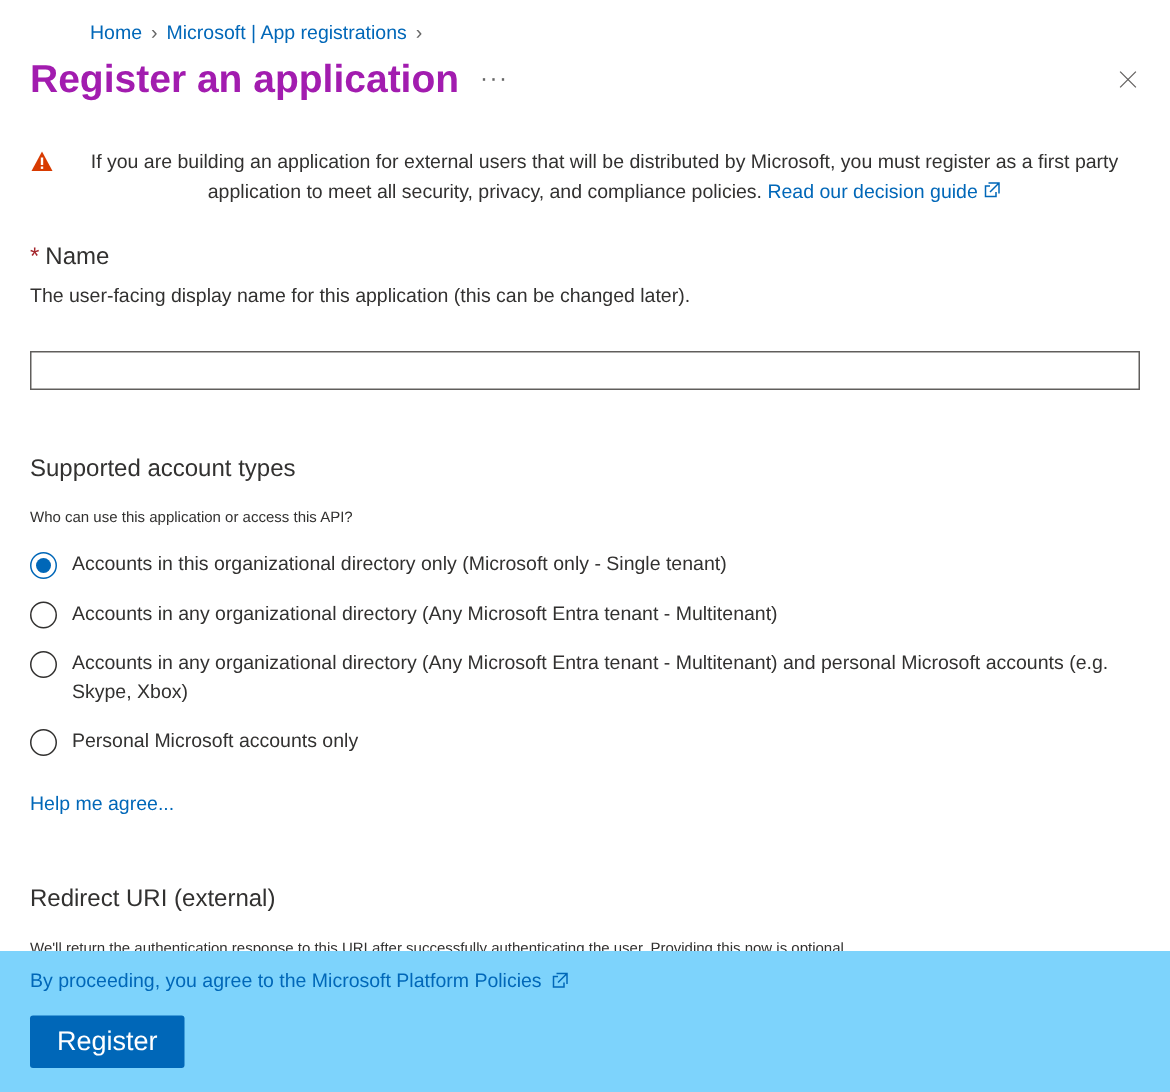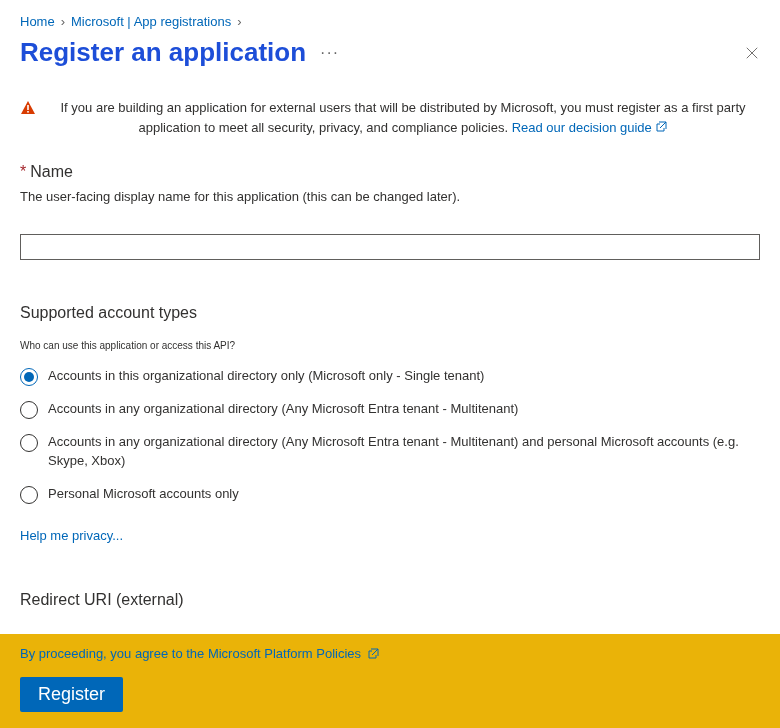--- a/index.html
+++ b/index.html
@@ -12,32 +12,33 @@
       overflow: hidden;
       position: relative;
       background: #fff;
     }
     .breadcrumb {
       display: flex;
       align-items: center;
       gap: 6px;
       padding: 14px 20px 8px;
       font-size: 13px;
+      margin-left: 40px;
     }
     .breadcrumb a { color: #0067b8; text-decoration: none; cursor: pointer; }
     .breadcrumb .sep { color: #666; }
     .title-row {
       display: flex;
       align-items: center;
       padding: 0 20px 20px;
     }
     .title-row h1 {
       font-size: 26px;
       font-weight: 600;
-      color: #1d4ed8;
+      color: #a21caf;
     }
     .title-row .more { margin-left: 14px; color: #666; font-size: 16px; letter-spacing: 1px; cursor: pointer; }
     .title-row .spacer { flex: 1; }
     .close-btn {
       cursor: pointer;
       width: 16px; height: 16px;
       display: flex; align-items: center; justify-content: center;
       color: #605e5c;
     }
     .close-btn svg { width: 14px; height: 14px; }
@@ -129,21 +130,21 @@
       margin-top: 24px;
       color: #0067b8;
       font-size: 13px;
       cursor: pointer;
       display: inline-block;
     }
 
     .footer {
       position: absolute;
       bottom: 0; left: 0; right: 0;
-      background: #eab308;
+      background: #7dd3fc;
       padding: 12px 20px 16px;
       border-top: 0;
     }
     .footer-link {
       color: #0067b8;
       text-decoration: none;
       font-size: 13px;
       cursor: pointer;
       display: inline-flex;
       align-items: center;
@@ -229,24 +230,25 @@
     <label class="radio-item">
       <span class="radio-circle"></span>
       <span class="radio-label">Accounts in any organizational directory (Any Microsoft Entra tenant - Multitenant) and personal Microsoft accounts (e.g. Skype, Xbox)</span>
     </label>
     <label class="radio-item">
       <span class="radio-circle"></span>
       <span class="radio-label">Personal Microsoft accounts only</span>
     </label>
   </div>
 
-  <a class="link-help">Help me privacy...</a>
+  <a class="link-help">Help me agree...</a>
 
   
   <div class="section-heading" style="margin-top:48px">Redirect URI (external)</div>
+  <div class="section-q">We'll return the authentication response to this URI after successfully authenticating the user. Providing this now is optional</div>
 
   
 </div>
 
 <div class="footer">
   <a class="footer-link">
     <span>By proceeding, you agree to the Microsoft Platform Policies</span>
     <svg class="ext-icon" viewBox="0 0 12 12">
         <path d="M4 1h7v7M11 1L5 7M9 7v3H2V3h3" fill="none" stroke="#0067b8" stroke-width="1"></path>
       </svg>

